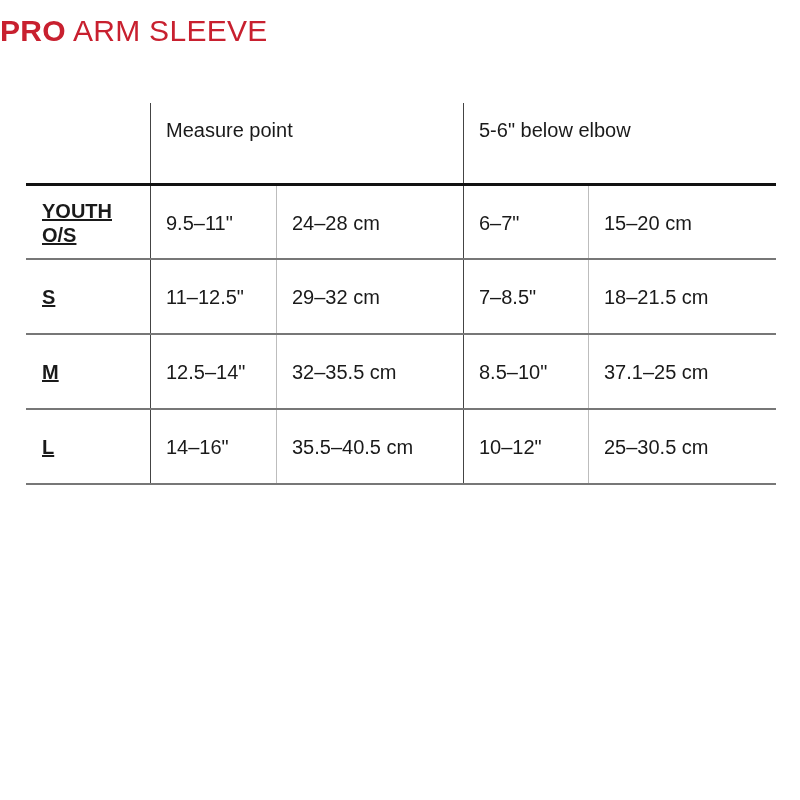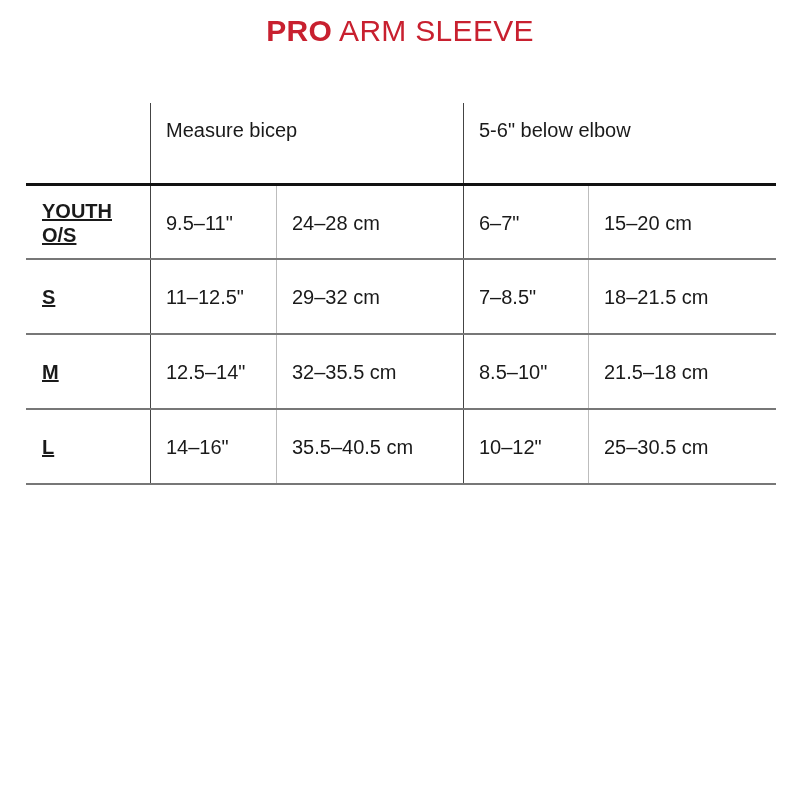--- a/index.html
+++ b/index.html
@@ -1,17 +1,17 @@
 <!DOCTYPE html>
 <html><head>
 <meta charset="utf-8">
 <style>
   html, body { margin:0; padding:0; background:#ffffff; }
   body { width:800px; height:800px; position:relative; font-family:"Liberation Sans", sans-serif; color:#1a1a1a; overflow:hidden; }
-  .title { position:absolute; top:14px; left:0; width:800px; text-align:center; font-size:30px; color:#c8202f; letter-spacing:0.3px; }
+  .title { position:absolute; top:14px; left:0; width:800px; text-align:left; font-size:30px; color:#c8202f; letter-spacing:0.3px; }
   .title .bold { font-weight:bold; }
   .vline { position:absolute; width:1px; }
   .vline.dark { background:#444; }
   .vline.light { background:#bdbdbd; }
   .hline { position:absolute; left:26px; width:750px; }
   .hline.thick { height:3px; background:#111; }
   .hline.thin { height:2px; background:#777; }
   .hdr { position:absolute; font-size:20px; line-height:26px; color:#1a1a1a; }
   .cell { position:absolute; font-size:20px; display:flex; align-items:center; height:74px; color:#1a1a1a; }
   .size { font-weight:bold; line-height:24px;text-decoration:underline; }
@@ -27,21 +27,21 @@
   <div class="vline light" style="left:276px;top:186px;height:298px"></div>
   <div class="vline light" style="left:588px;top:186px;height:298px"></div>
 
   <div class="hline thick" style="top:183px"></div>
   <div class="hline thin" style="top:258px"></div>
   <div class="hline thin" style="top:333px"></div>
   <div class="hline thin" style="top:408px"></div>
   <div class="hline thin" style="top:483px"></div>
 
   <div class="hdr" style="left:166px;top:117px">
-    <div>Measure bicep</div>
+    <div>Measure point</div>
   </div>
   <div class="hdr" style="left:479px;top:117px">
     <div>5-6" below elbow</div>
   </div>
 
   <div>
     <div class="cell size" style="left:42px;top:186px;white-space:pre-line">YOUTH
 O/S</div>
     <div class="cell" style="left:166px;top:186px">9.5–11"</div>
     <div class="cell" style="left:292px;top:186px">24–28 cm</div>
@@ -55,21 +55,21 @@
     <div class="cell" style="left:292px;top:260px">29–32 cm</div>
     <div class="cell" style="left:479px;top:260px">7–8.5"</div>
     <div class="cell" style="left:604px;top:260px">18–21.5 cm</div>
   </div>
 
   <div>
     <div class="cell size" style="left:42px;top:335px">M</div>
     <div class="cell" style="left:166px;top:335px">12.5–14"</div>
     <div class="cell" style="left:292px;top:335px">32–35.5 cm</div>
     <div class="cell" style="left:479px;top:335px">8.5–10"</div>
-    <div class="cell" style="left:604px;top:335px">21.5–18 cm</div>
+    <div class="cell" style="left:604px;top:335px">37.1–25 cm</div>
   </div>
 
   <div>
     <div class="cell size" style="left:42px;top:410px">L</div>
     <div class="cell" style="left:166px;top:410px">14–16"</div>
     <div class="cell" style="left:292px;top:410px">35.5–40.5 cm</div>
     <div class="cell" style="left:479px;top:410px">10–12"</div>
     <div class="cell" style="left:604px;top:410px">25–30.5 cm</div>
   </div>
 </div>

